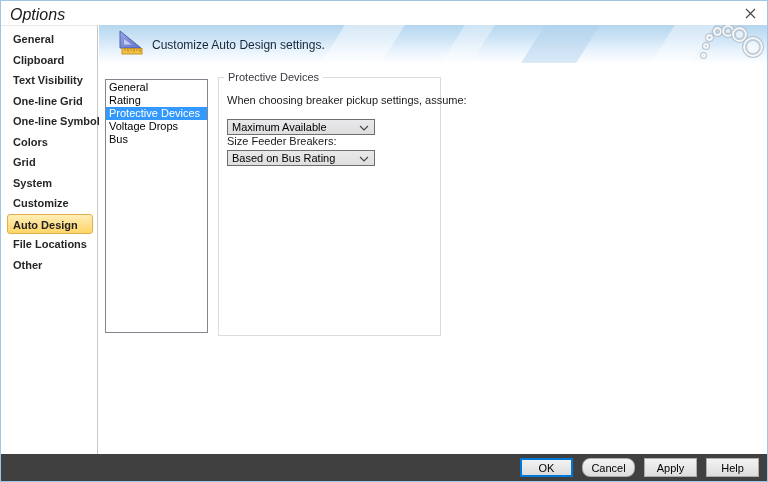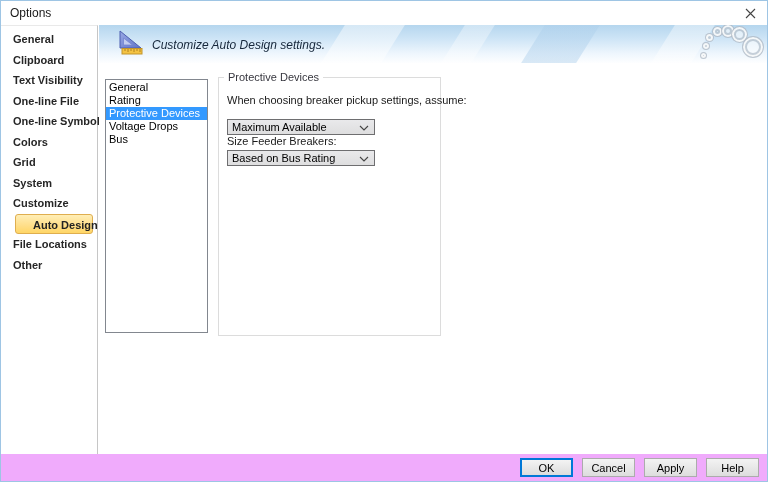--- a/index.html
+++ b/index.html
@@ -3,34 +3,34 @@
 <meta charset="utf-8">
 <style>
   html,body{margin:0;padding:0;background:#cfcfcf;}
   .window{
     position:relative;width:766px;height:480px;margin:0;
     border:1px solid #9ec5e4;background:#fff;overflow:hidden;
     font-family:"Liberation Sans",sans-serif;-webkit-font-smoothing:antialiased;
   }
   
   .titlebar{position:absolute;top:0;left:0;right:0;height:24px;background:#fff;}
-  .title{position:absolute;left:9px;top:5px;font-size:12px;color:#1a1a1a;}
+  .title{position:absolute;left:9px;top:5px;font-size:16px;color:#1a1a1a;font-style:italic;}
   .close-btn{position:absolute;right:10px;top:6px;width:14px;height:14px;cursor:pointer;
     display:flex;align-items:center;justify-content:center;}
   
   .sidebar{position:absolute;top:24px;left:0;width:97px;bottom:27px;background:#fff;
     border-top:1px solid #e9e9e9;border-right:1px solid #c6c6c6;box-sizing:border-box;padding-top:3px;}
   .side-item{box-sizing:border-box;height:20.5px;line-height:20px;padding-left:12px;margin-right:4px;
     font-size:11px;font-weight:700;color:#262626;cursor:pointer;white-space:nowrap;}
   .side-item.selected{
-    border:1px solid #dfae4f;border-radius:3px;margin-left:14px;padding-left:17px;
+    border:1px solid #dfae4f;border-radius:3px;margin-left:6px;padding-left:5px;
     background:linear-gradient(#ffeeb6,#ffdf8c 55%,#ffd666);color:#222;}
   
   .banner{position:absolute;left:98px;top:24px;right:0;height:38px;overflow:hidden;
-    background:linear-gradient(180deg,#b5d6ee 0%,#cde4f6 35%,#eef6fd 75%,#fdfeff 100%);font-style:italic;}
+    background:linear-gradient(180deg,#b5d6ee 0%,#cde4f6 35%,#eef6fd 75%,#fdfeff 100%);}
   .banner::before{content:"";position:absolute;top:-20px;bottom:-20px;left:35%;width:420px;
     background:
       linear-gradient(rgba(255,255,255,.45),rgba(255,255,255,.45)) 0 0/60px 100% no-repeat,
       linear-gradient(rgba(255,255,255,.35),rgba(255,255,255,.35)) 120px 0/30px 100% no-repeat,
       linear-gradient(rgba(173,207,235,.45),rgba(173,207,235,.45)) 200px 0/55px 100% no-repeat,
       linear-gradient(rgba(255,255,255,.4),rgba(255,255,255,.4)) 330px 0/40px 100% no-repeat;
     transform:skewX(-32deg);}
   .banner-icon{position:absolute;left:15px;top:4px;}
   .banner-text{position:absolute;left:53px;top:13px;font-size:12px;color:#16273b;white-space:nowrap;}
   .swirl{position:absolute;right:0;top:0;width:82px;height:38px;}
@@ -56,26 +56,26 @@
   .field-label{position:absolute;left:8px;font-size:11px;color:#1a1a1a;white-space:nowrap;}
   .label-1{top:16px;}
   .label-2{top:57px;}
   .combo{position:absolute;left:8px;width:148px;height:16px;box-sizing:border-box;cursor:default;
     background:linear-gradient(#e9e9eb,#dededf);border:1px solid #6e6e70;
     font-size:11px;line-height:13px;padding:1px 18px 0 4px;color:#000;white-space:nowrap;overflow:hidden;}
   .combo-1{top:41px;}
   .combo-2{top:72px;}
   .chev{position:absolute;right:5px;top:5px;line-height:0;}
   
-  .footer{position:absolute;left:0;right:0;bottom:0;height:27px;background:#f0abfc;}
+  .footer{position:absolute;left:0;right:0;bottom:0;height:27px;background:#404040;}
   .btn{position:absolute;top:4px;width:53px;height:19px;box-sizing:border-box;cursor:pointer;
     background:linear-gradient(#f3f3f3,#dddddd);border:1px solid #acacac;
     font-size:11px;color:#000;text-align:center;line-height:16px;}
   .btn-ok{left:519px;border:2px solid #0078d7;line-height:14px;}
-  .btn-cancel{left:581px;}
+  .btn-cancel{left:581px;border-radius:8px;}
   .btn-apply{left:643px;}
   .btn-help{left:705px;}
 </style>
 </head>
 <body>
 
 <div class="window">
 
   <div class="titlebar">
     <span class="title">Options</span>
@@ -85,21 +85,21 @@
             <path d="M1 1 L10 10 M10 1 L1 10" stroke="#444" stroke-width="1.1" fill="none"></path>
           </svg>
       </span>
     </span>
   </div>
 
   <div class="sidebar">
     <div class="side-item">General</div>
     <div class="side-item">Clipboard</div>
     <div class="side-item">Text Visibility</div>
-    <div class="side-item">One-line File</div>
+    <div class="side-item">One-line Grid</div>
     <div class="side-item">One-line Symbols</div>
     <div class="side-item">Colors</div>
     <div class="side-item">Grid</div>
     <div class="side-item">System</div>
     <div class="side-item">Customize</div>
     <div class="side-item selected">Auto Design</div>
     <div class="side-item">File Locations</div>
     <div class="side-item">Other</div>
   </div>
 

